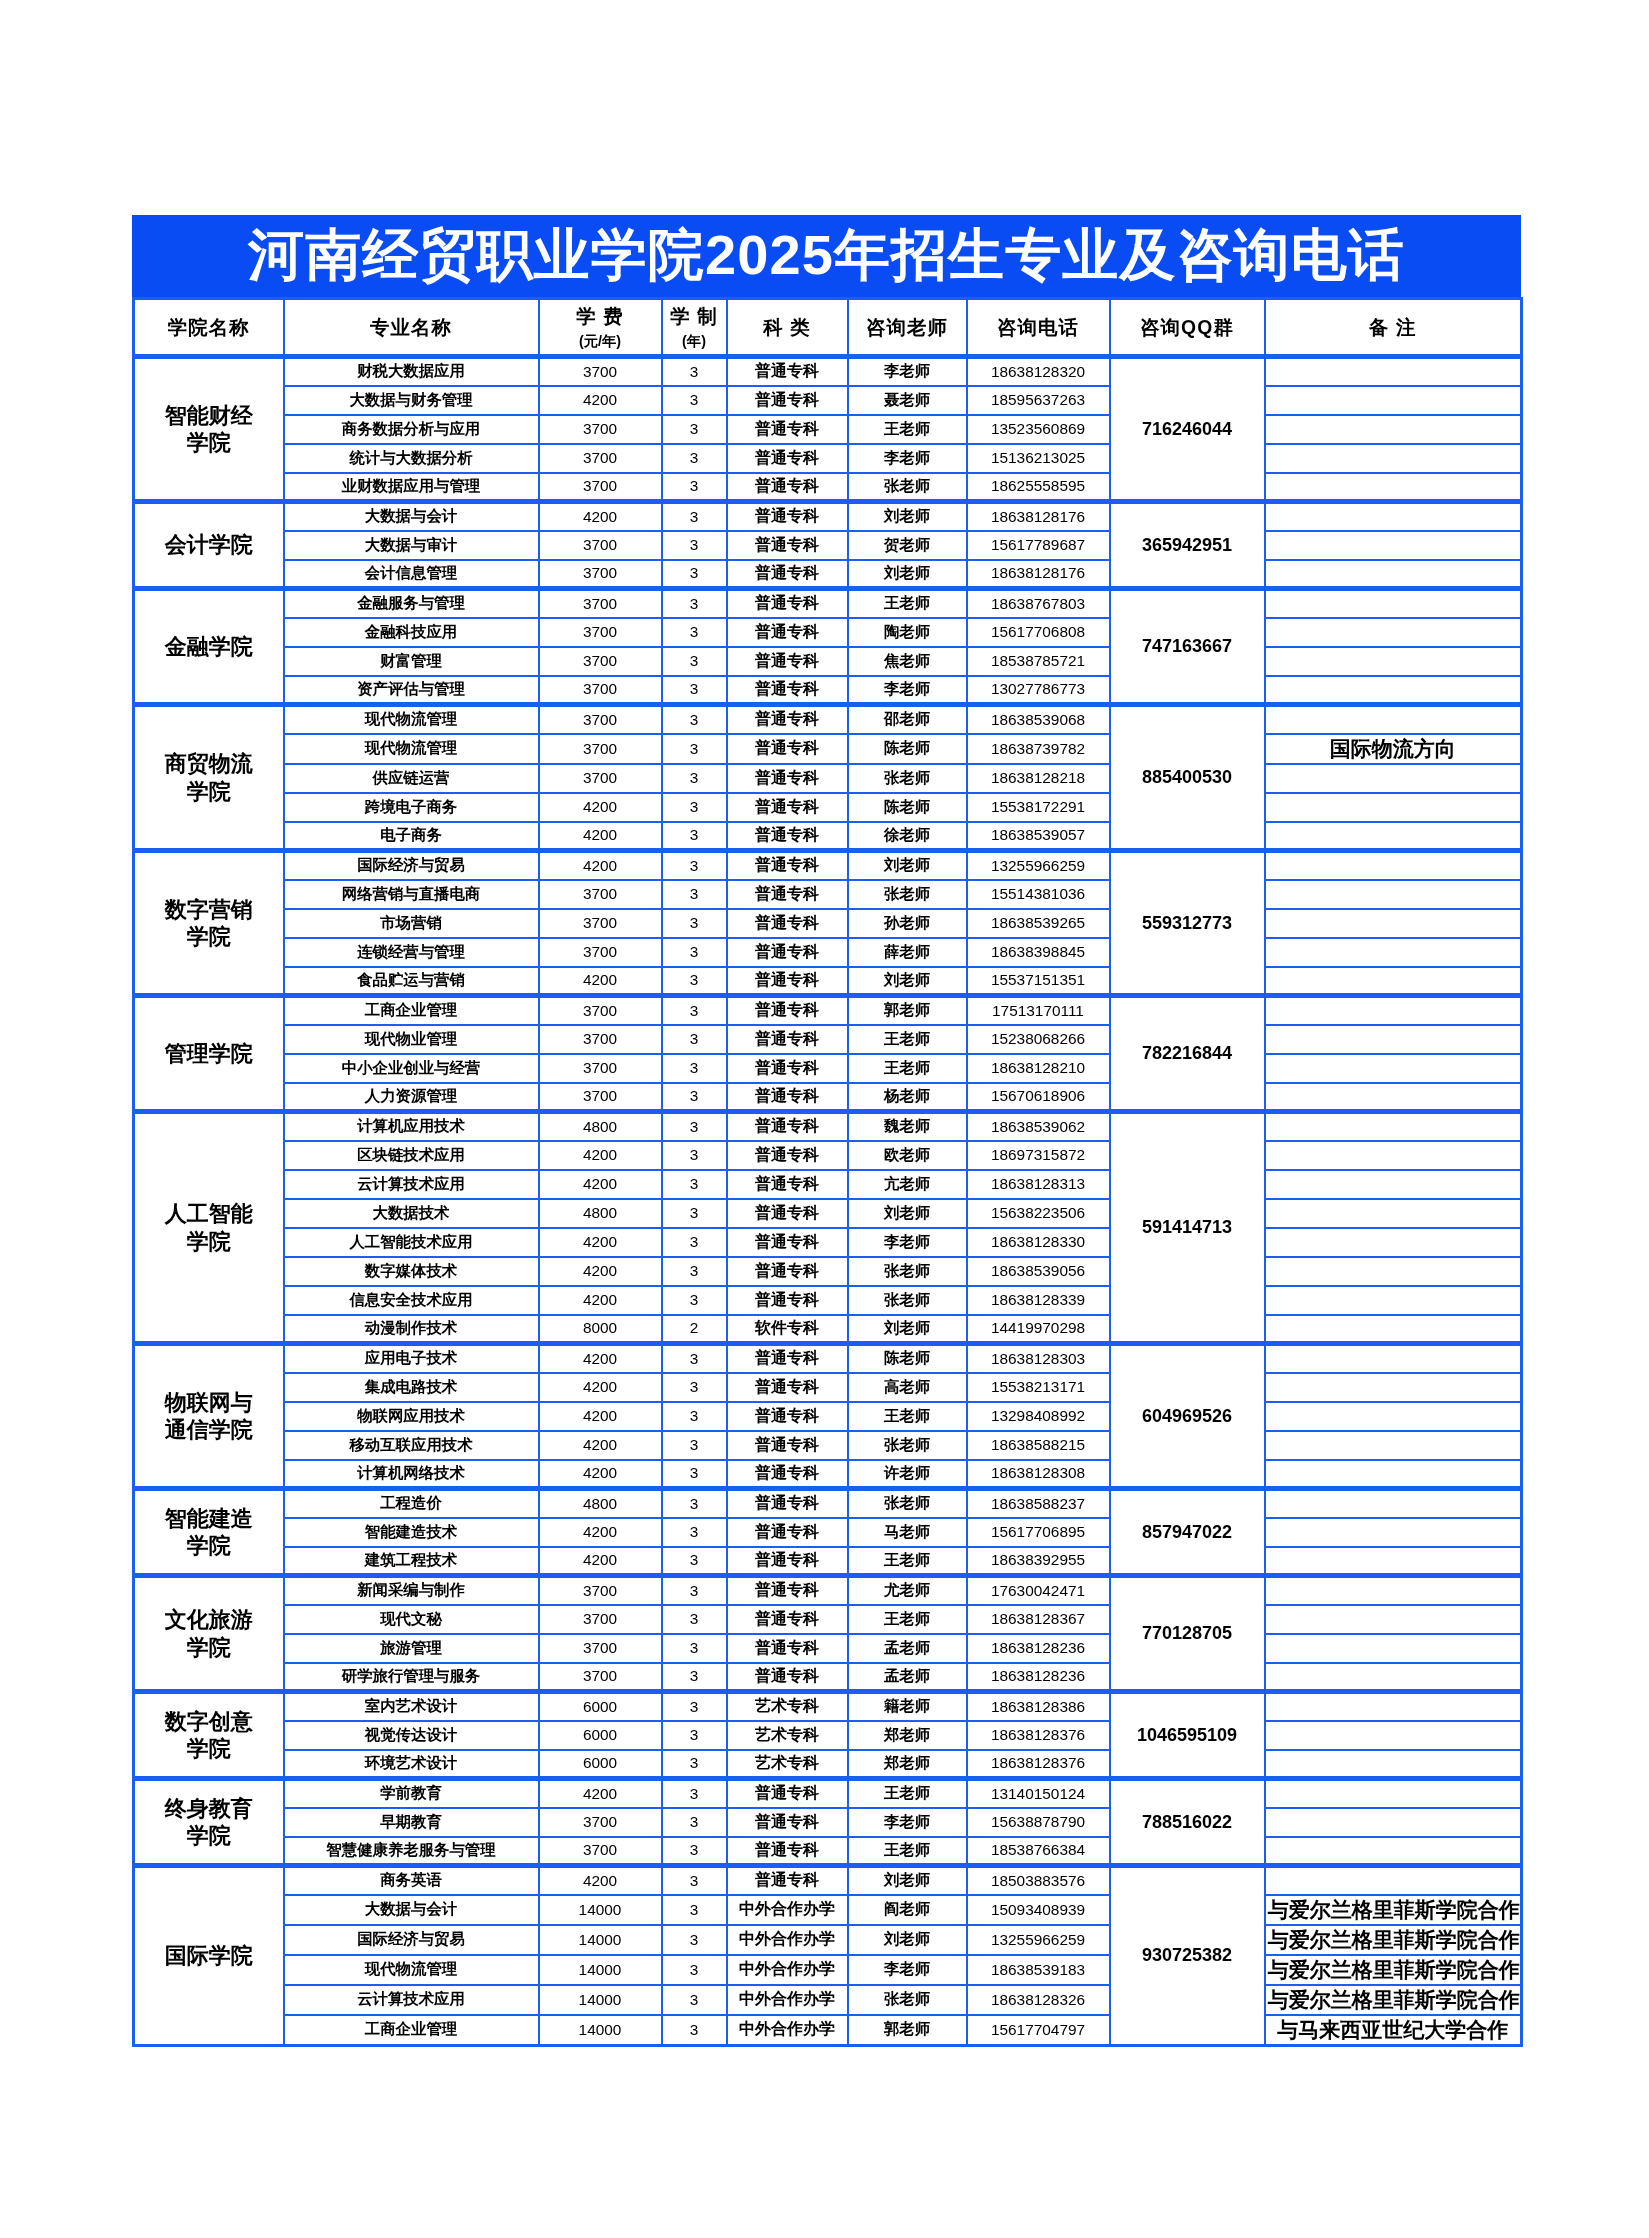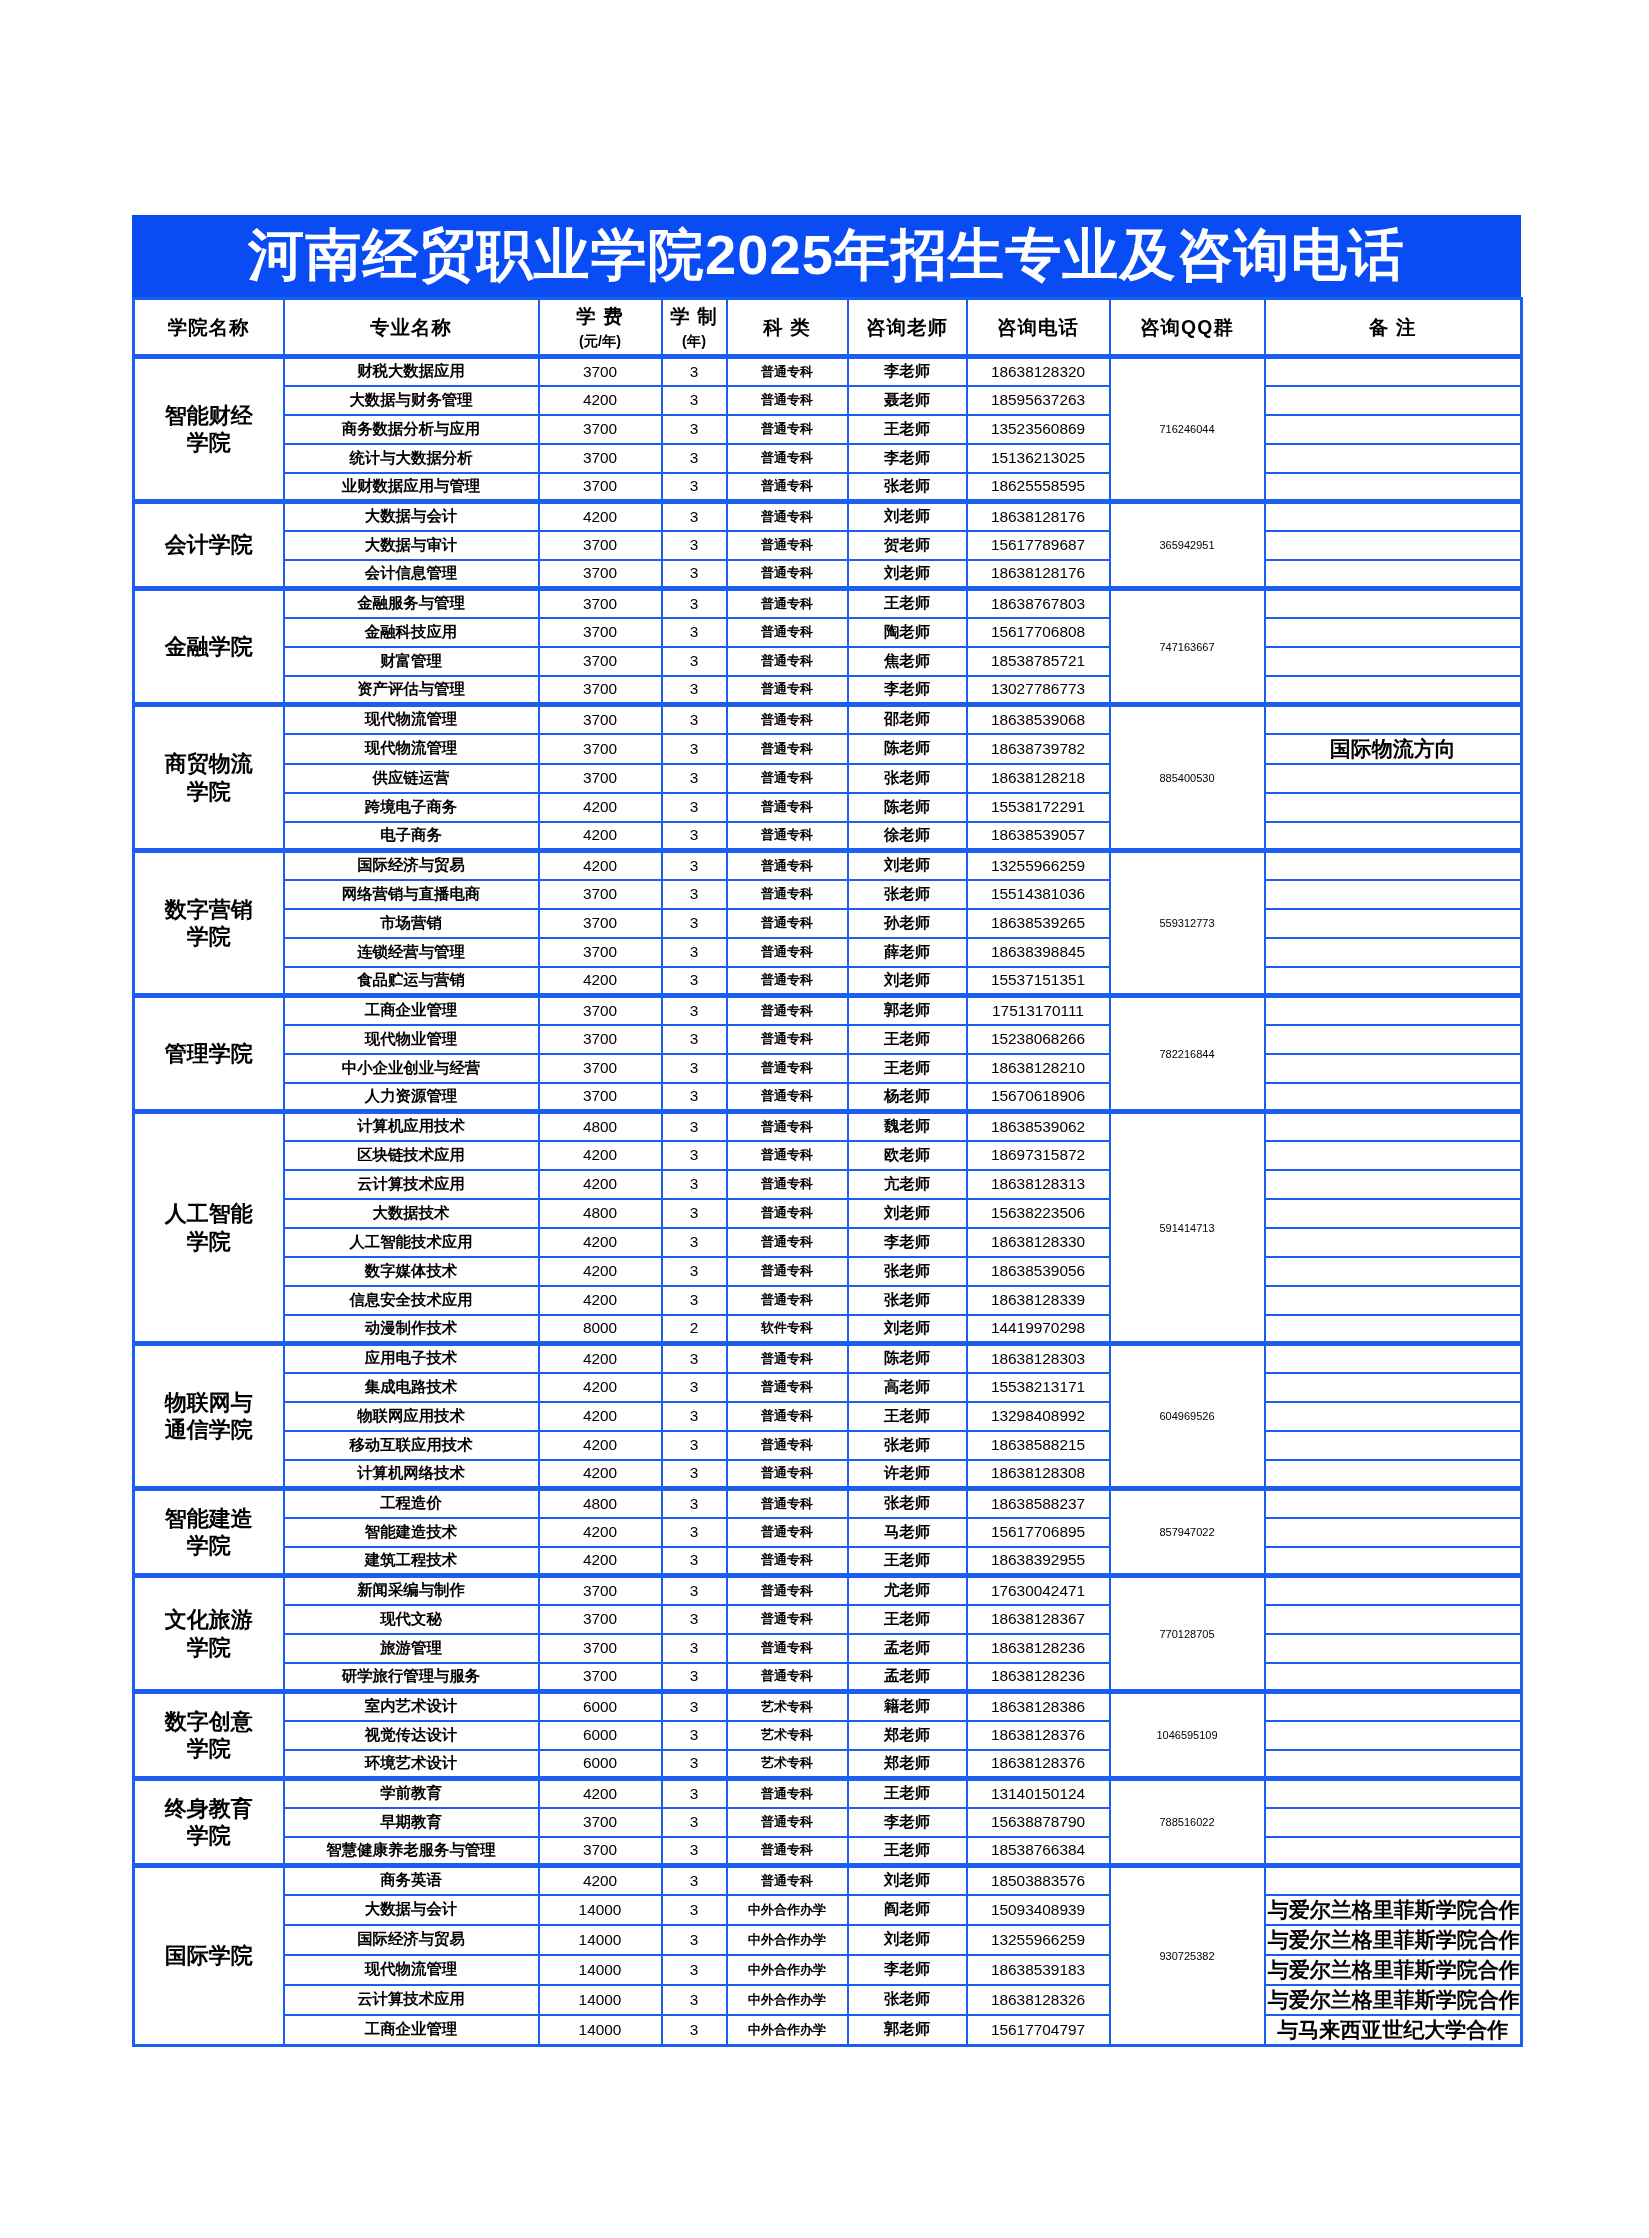--- a/index.html
+++ b/index.html
@@ -25,23 +25,23 @@
   }
   thead th{height:54px;border-bottom-width:5.1px;}
   .h-main{font-size:19.4px;font-weight:700;letter-spacing:1.1px;}
   .h-sub{font-size:14.3px;font-weight:700;margin-top:1.1px;}
   .h-sub:empty{display:none;}
   tbody tr{height:29px;}
   tr.sec td{border-top-width:5.1px;}
   .c-college{font-weight:700;font-size:22px;line-height:1.25;white-space:pre-line;}
   .c-major{font-weight:700;font-size:15.4px;white-space:nowrap;}
   .c-num{font-size:15.4px;font-weight:400;letter-spacing:0px;white-space:nowrap;}
-  .c-cat{font-weight:700;font-size:13px;white-space:nowrap;}
+  .c-cat{font-weight:700;font-size:16px;white-space:nowrap;}
   .c-teacher{font-weight:700;font-size:15.4px;white-space:nowrap;}
-  .c-qq{font-size:11px;font-weight:400;white-space:nowrap;}
+  .c-qq{font-size:18px;font-weight:700;white-space:nowrap;}
   .c-remark{font-weight:700;font-size:21px;white-space:nowrap;}
 </style>
 </head>
 <body>
 
 <div class="sheet">
   <div class="title-bar">
     <div class="t">河南经贸职业学院2025年招生专业及咨询电话</div>
   </div>
   <table>

